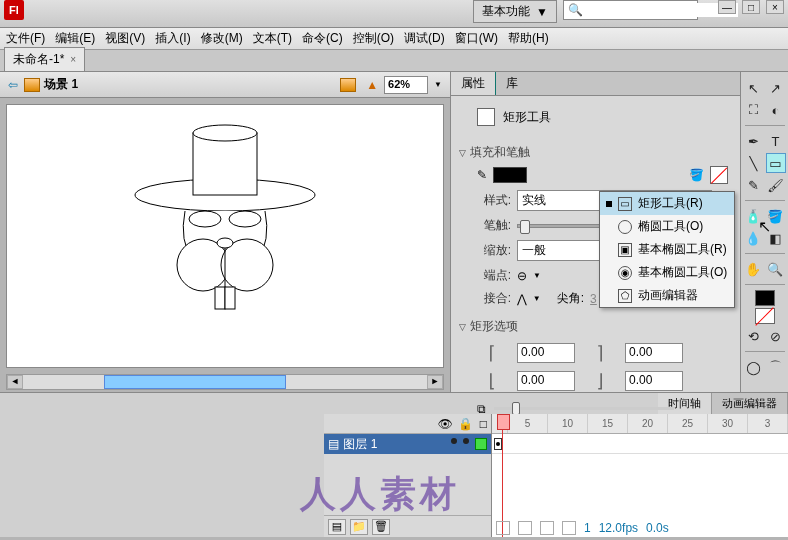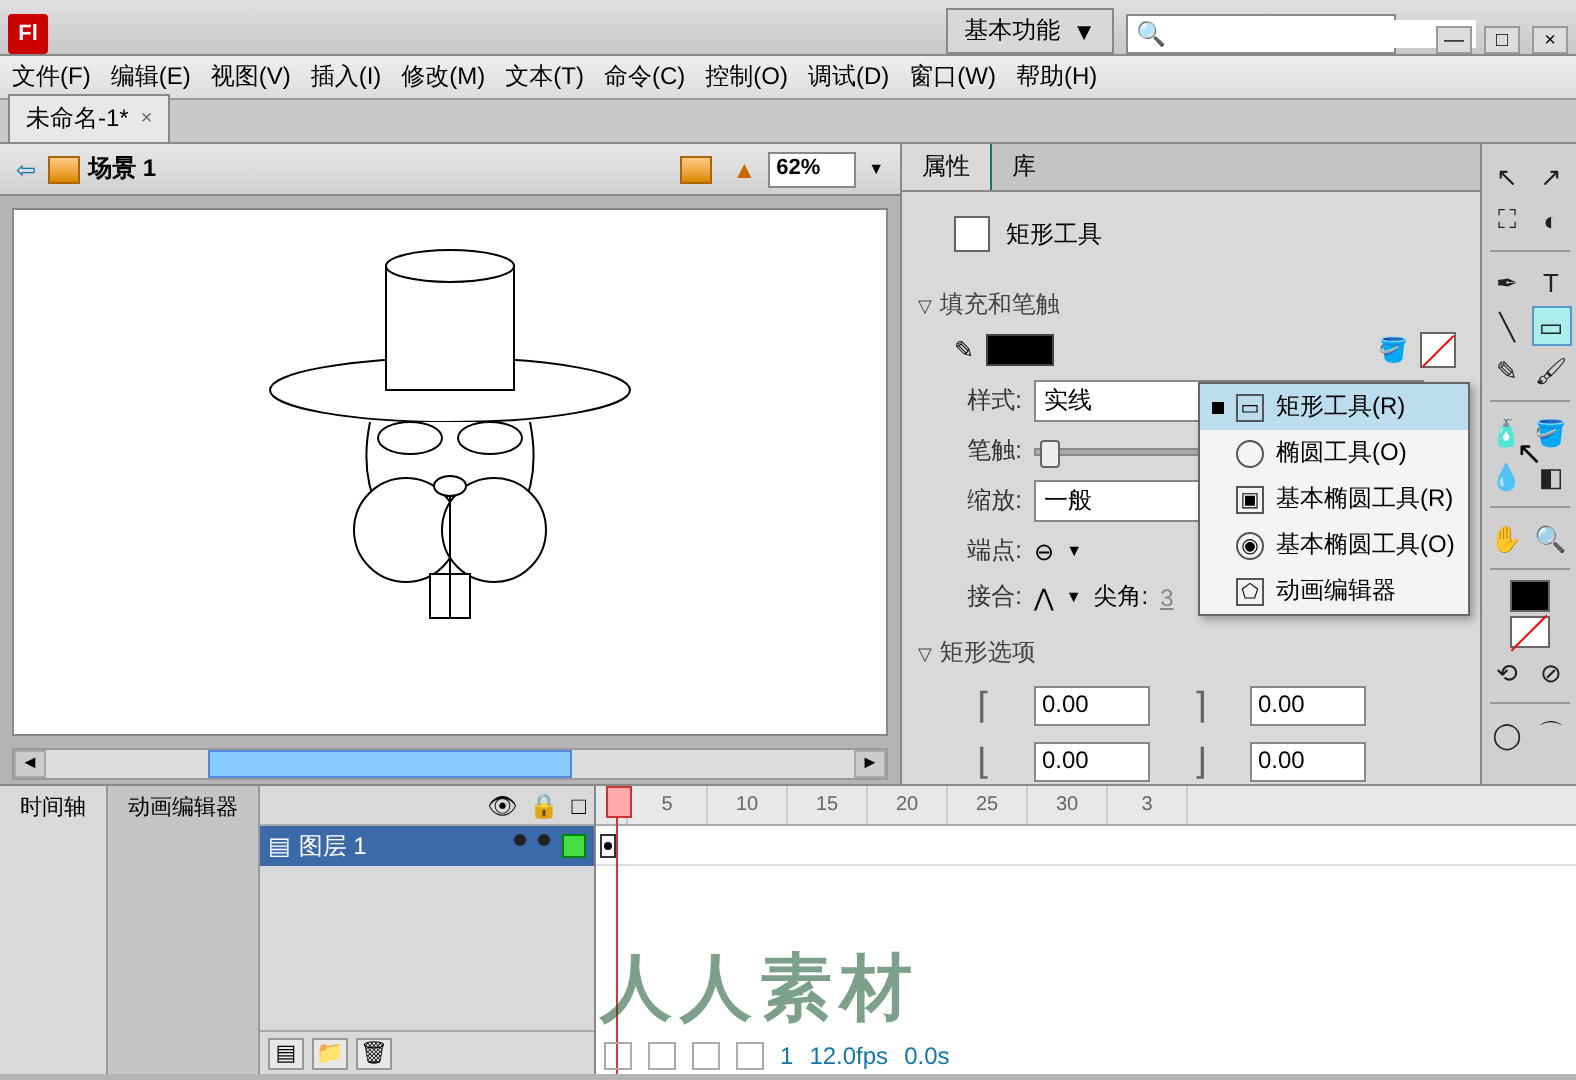--- a/index.html
+++ b/index.html
@@ -1,18 +1,18 @@
 <!DOCTYPE html>
 <html><head>
 <meta charset="utf-8">
 <style>
 * { margin: 0; padding: 0; box-sizing: border-box; font-family: "Microsoft YaHei", SimSun, sans-serif; font-size: 12px; }
 body { width: 788px; height: 540px; background: #b4b4b4; overflow: hidden; position: relative; }
 
-.titlebar { height: 28px; background: linear-gradient(#e0e0e0,#c8c8c8); display: flex; align-items: flex-end; padding: 0 4px; border-bottom: 1px solid #888; }
+.titlebar { height: 28px; background: linear-gradient(#e0e0e0,#c8c8c8); display: flex; align-items: flex-start; padding: 0 4px; border-bottom: 1px solid #888; }
 .fl-logo { width: 20px; height: 20px; background: #c00; color: #fff; display: flex; align-items: center; justify-content: center; font-weight: bold; font-size: 11px; border-radius: 2px; }
 .title-spacer { flex: 1; }
 .workspace-sel { background: #d8d8d8; border: 1px solid #888; padding: 2px 8px; display: flex; align-items: center; gap: 6px; }
 .search-box { margin-left: 6px; width: 135px; height: 20px; background: #fff; border: 1px solid #888; display: flex; align-items: center; padding: 0 4px; }
 .win-ctrls { margin-left: 20px; display: flex; gap: 6px; }
 .win-btn { width: 18px; height: 14px; border: 1px solid #999; background: #ddd; display: flex; align-items: center; justify-content: center; font-size: 10px; }
 
 .menubar { height: 22px; background: linear-gradient(#eee,#ddd); display: flex; align-items: center; padding: 0 6px; gap: 10px; border-bottom: 1px solid #999; }
 .menubar span { cursor: default; }
 
@@ -70,21 +70,21 @@
 .sep { width: 40px; height: 1px; background: #999; margin: 3px 0; }
 .sw-box { width: 20px; height: 16px; border: 1px solid #666; }
 
 .popup { position: absolute; left: 599px; top: 191px; width: 136px; background: #f4f4f4; border: 1px solid #666; box-shadow: 2px 2px 4px rgba(0,0,0,.3); z-index: 20; }
 .popup-item { display: flex; align-items: center; padding: 3px 6px; gap: 6px; font-size: 11px; }
 .popup-item.hi { background: #bde; }
 .pop-ico { width: 14px; height: 14px; border: 1px solid #555; display: flex; align-items: center; justify-content: center; font-size: 10px; }
 .pop-ico.round { border-radius: 50%; }
 .cursor { position: absolute; left: 758px; top: 217px; z-index: 30; font-size: 16px; }
 
-.timeline { height: 145px; background: #d0d0d0; border-top: 1px solid #888; display: flex; flex-direction: row; }
+.timeline { height: 145px; background: #d0d0d0; border-top: 1px solid #888; display: flex; flex-direction: column; align-items: flex-end; }
 .tl-tabs { display: flex; background: #c4c4c4; }
 .tl-tab { padding: 3px 10px; font-size: 11px; border-right: 1px solid #999; }
 .tl-tab.active { background: #d9d9d9; }
 .tl-body { flex: 1; display: flex; }
 .layer-col { width: 168px; background: #d9d9d9; border-right: 1px solid #888; display: flex; flex-direction: column; }
 .layer-hd { height: 20px; display: flex; align-items: center; justify-content: flex-end; padding: 0 4px; gap: 6px; border-bottom: 1px solid #aaa; font-size: 11px; }
 .layer-row { height: 20px; display: flex; align-items: center; background: #3a6aa8; color: #fff; padding: 0 4px; gap: 4px; font-size: 11px; }
 .layer-row .dots { margin-left: auto; display: flex; gap: 6px; }
 .layer-row .dot { width: 6px; height: 6px; background: #222; border-radius: 50%; }
 .layer-sq { width: 12px; height: 12px; background: #4d4; border: 1px solid #080; }
@@ -95,21 +95,21 @@
 .ruler { height: 20px; background: #e8e8e8; border-bottom: 1px solid #aaa; display: flex; }
 .tick { width: 40px; border-right: 1px solid #ccc; text-align: center; font-size: 10px; color: #666; line-height: 20px; }
 .track { height: 20px; border-bottom: 1px solid #ddd; position: relative; background: #fff; }
 .kf { position: absolute; left: 2px; top: 4px; width: 8px; height: 12px; background: #fff; border: 1px solid #333; }
 .kf::after { content: ""; position: absolute; left: 1px; top: 3px; width: 4px; height: 4px; background: #000; border-radius: 50%; }
 .playhead { position: absolute; left: 10px; top: 0; width: 1px; height: 100%; background: #d33; }
 .playhead::before { content: ""; position: absolute; left: -5px; top: 0; width: 11px; height: 14px; background: #faa; border: 1px solid #c33; }
 .tl-status { position: absolute; bottom: 2px; left: 4px; display: flex; gap: 8px; align-items: center; font-size: 10px; color: #17a; }
 .tl-status .ico { width: 14px; height: 14px; border: 1px solid #aaa; }
 
-.watermark { position: absolute; left: 300px; top: 470px; font-size: 36px; color: #14532d; opacity: .55; z-index: 5; font-weight: bold; letter-spacing: 4px; }
+.watermark { position: absolute; left: 300px; top: 470px; font-size: 36px; color: #4c1d95; opacity: .55; z-index: 5; font-weight: bold; letter-spacing: 4px; }
 </style>
 </head>
 <body>
 
 <div class="titlebar">
   <div class="fl-logo">Fl</div>
   <div class="title-spacer"></div>
   <div class="workspace-sel">
     <span>基本功能</span>
     <span>▼</span>
@@ -240,21 +240,21 @@
         </div>
         <div class="row">
           <label>端点:</label>
           <span>⊖</span>
             <span style="font-size:8px">▼</span>
         </div>
         <div class="row">
           <label>接合:</label>
           <span>⋀</span>
             <span style="font-size:8px">▼</span>
-          <span style="">尖角:</span>
+          <span style="margin-left:10px">尖角:</span>
           <span style="color:#888;text-decoration:underline">3</span>
         </div>
       </div>
 
       <div class="sect">
         <div class="sect-hd">
             <span class="tri">▽</span>
             <span>矩形选项</span>
           </div>
         <div class="opt-row">

